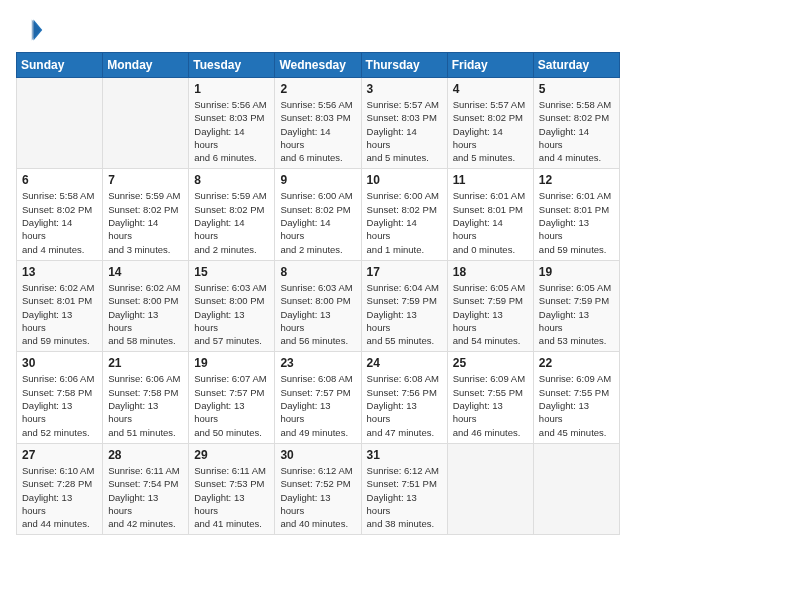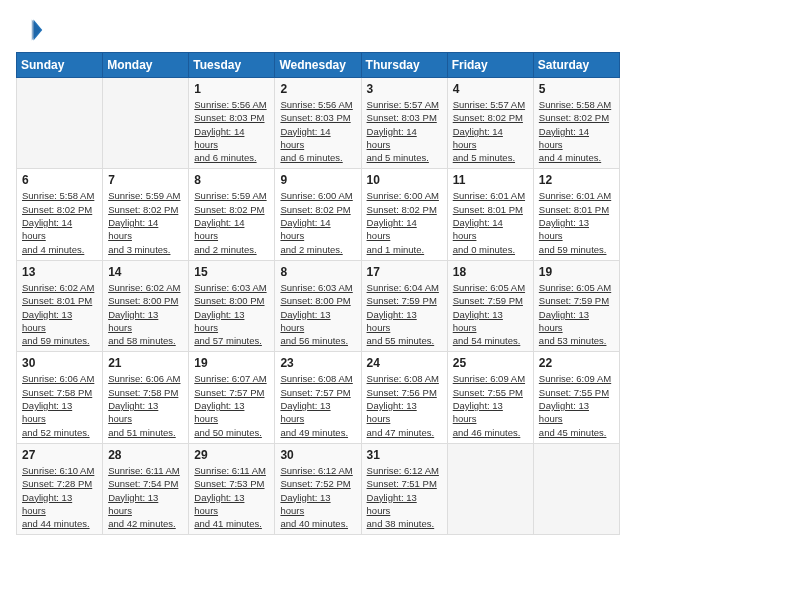--- a/index.html
+++ b/index.html
@@ -86,21 +86,20 @@
       font-size: 12px;
       font-weight: bold;
       color: #222;
       display: block;
       margin-bottom: 2px;
     }
     .day-info {
       font-size: 9.5px;
       color: #333;
       line-height: 1.4;
-      text-decoration: underline;
     }
     .empty-cell {
       background: #f5f5f5 !important;
     }
   </style>
 </head>
 <body>
 
 <div class="page">
   <div class="header">

